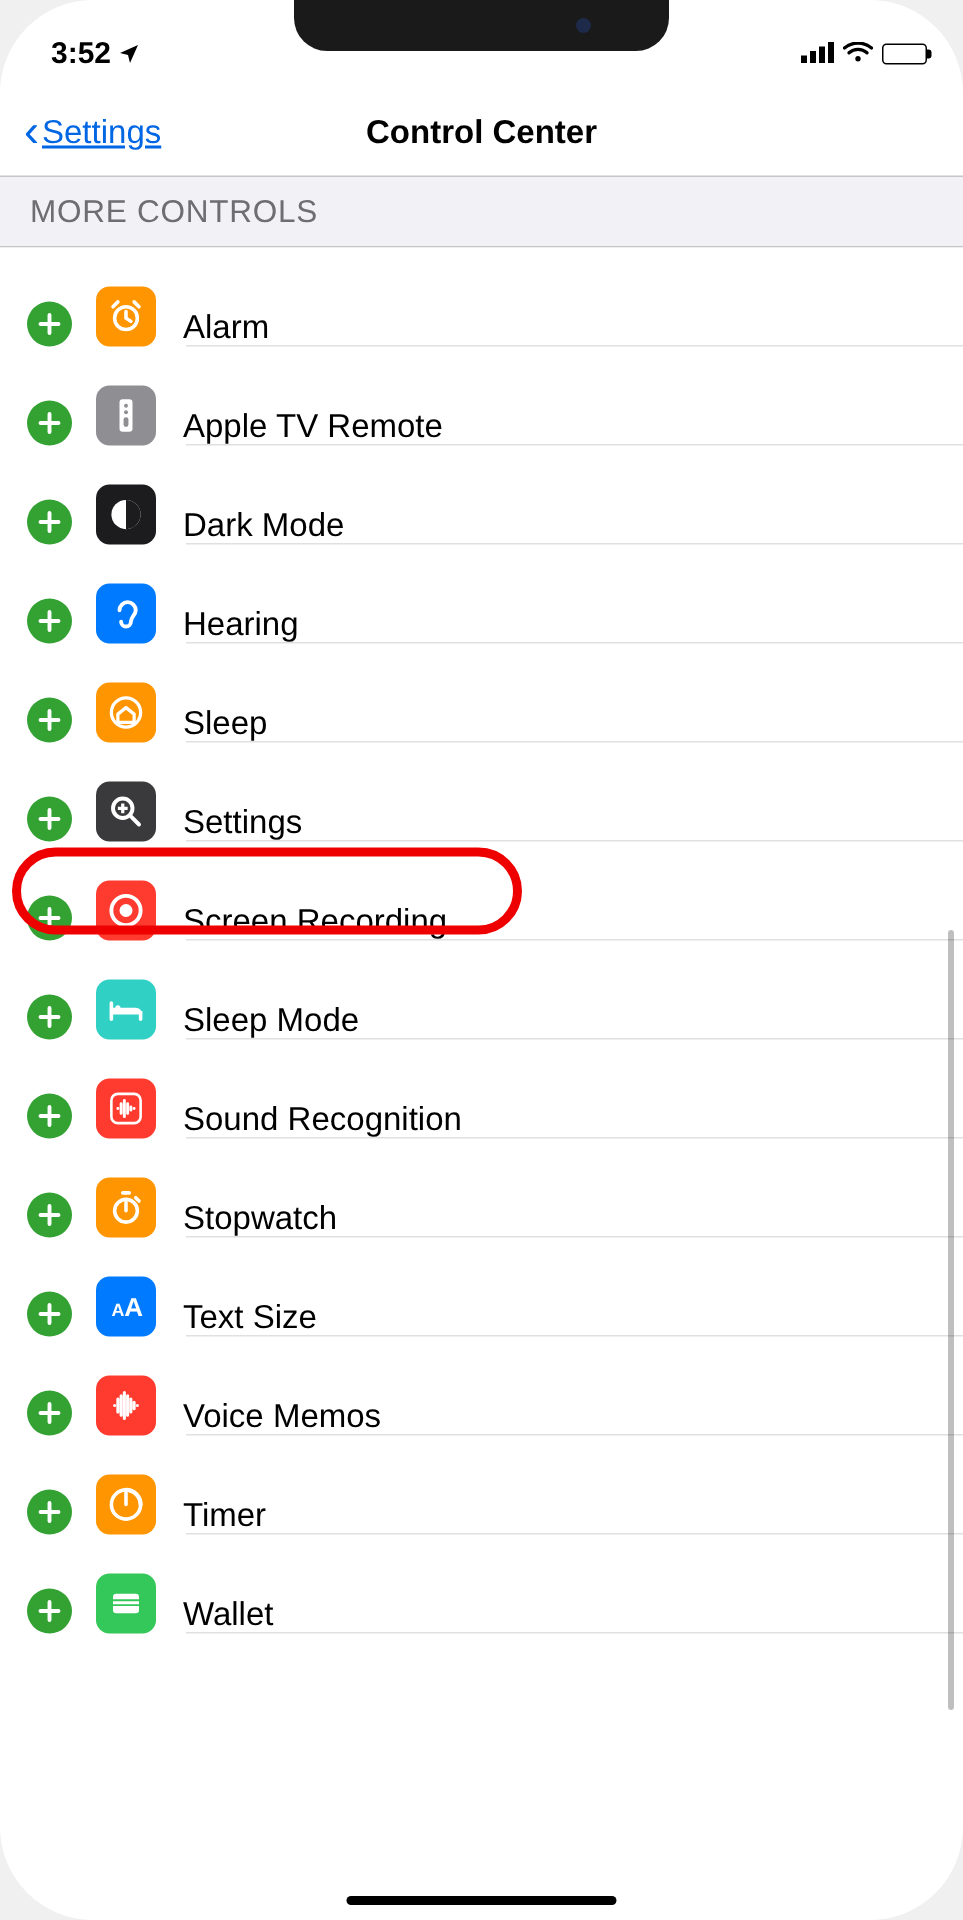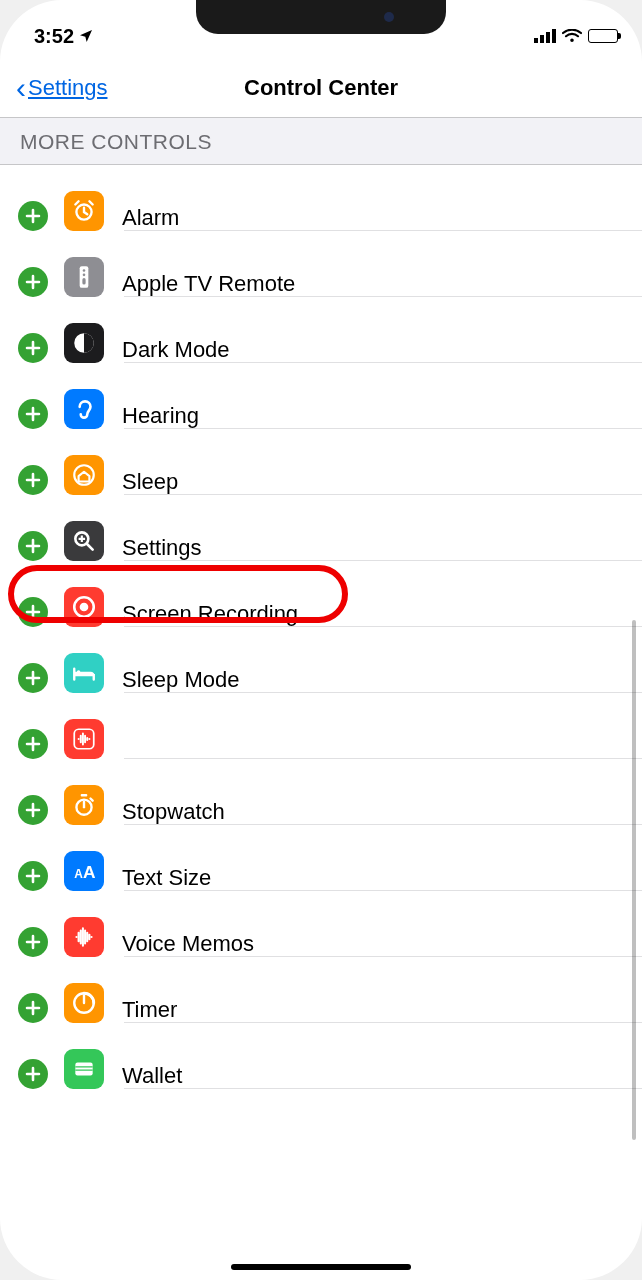--- a/index.html
+++ b/index.html
@@ -343,20 +343,21 @@
             <svg width="16" height="16" viewBox="0 0 16 16">
               <path d="M8 2v12M2 8h12" stroke="#fff" stroke-width="2.6" stroke-linecap="round"></path>
             </svg>
           </div>
           <div class="app-icon" style="background: rgb(255, 59, 48);">
             <svg width="26" height="26" viewBox="0 0 24 24">
               <rect x="3" y="3" width="18" height="18" rx="4" fill="none" stroke="#fff" stroke-width="1.6"></rect>
               <path d="M7 12v0M9 9v6M11 7v10M13 9v6M15 11v2M17 12v0" stroke="#fff" stroke-width="1.8" stroke-linecap="round"></path>
             </svg>
           </div>
+          <div class="label">Sound Recognition</div>
           <div class="sep"></div>
         </div>
         <div class="row">
           <div class="add-btn">
             <svg width="16" height="16" viewBox="0 0 16 16">
               <path d="M8 2v12M2 8h12" stroke="#fff" stroke-width="2.6" stroke-linecap="round"></path>
             </svg>
           </div>
           <div class="app-icon" style="background: rgb(255, 149, 0);">
             <svg width="26" height="26" viewBox="0 0 24 24">

